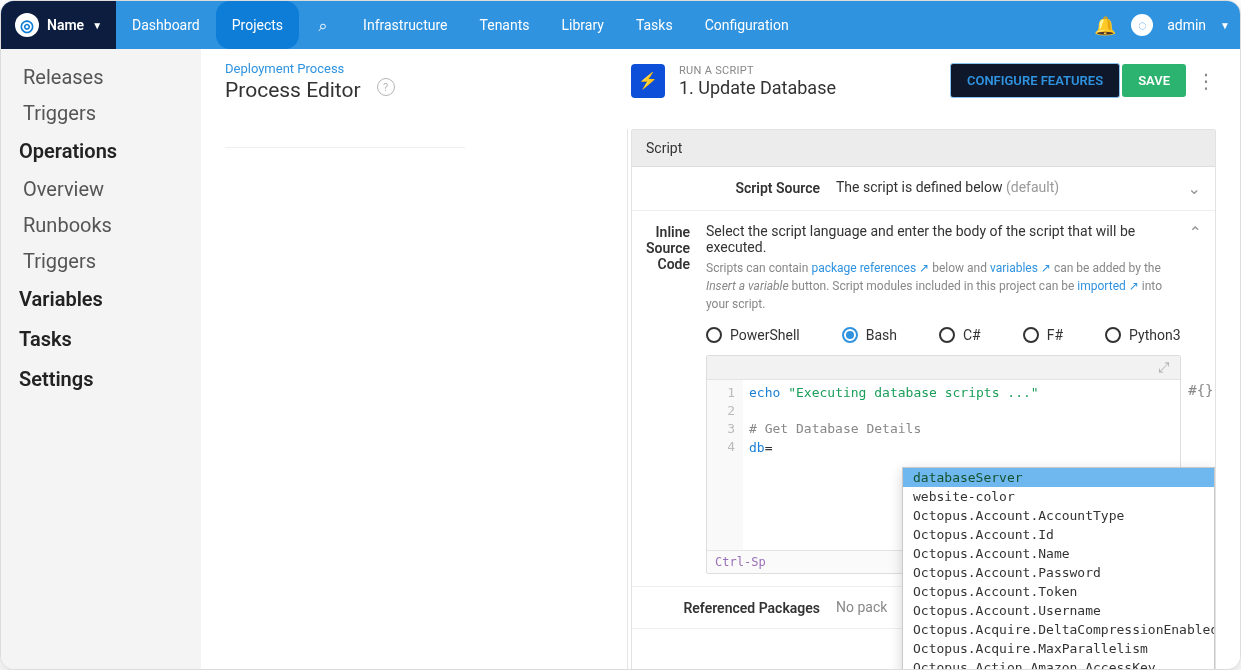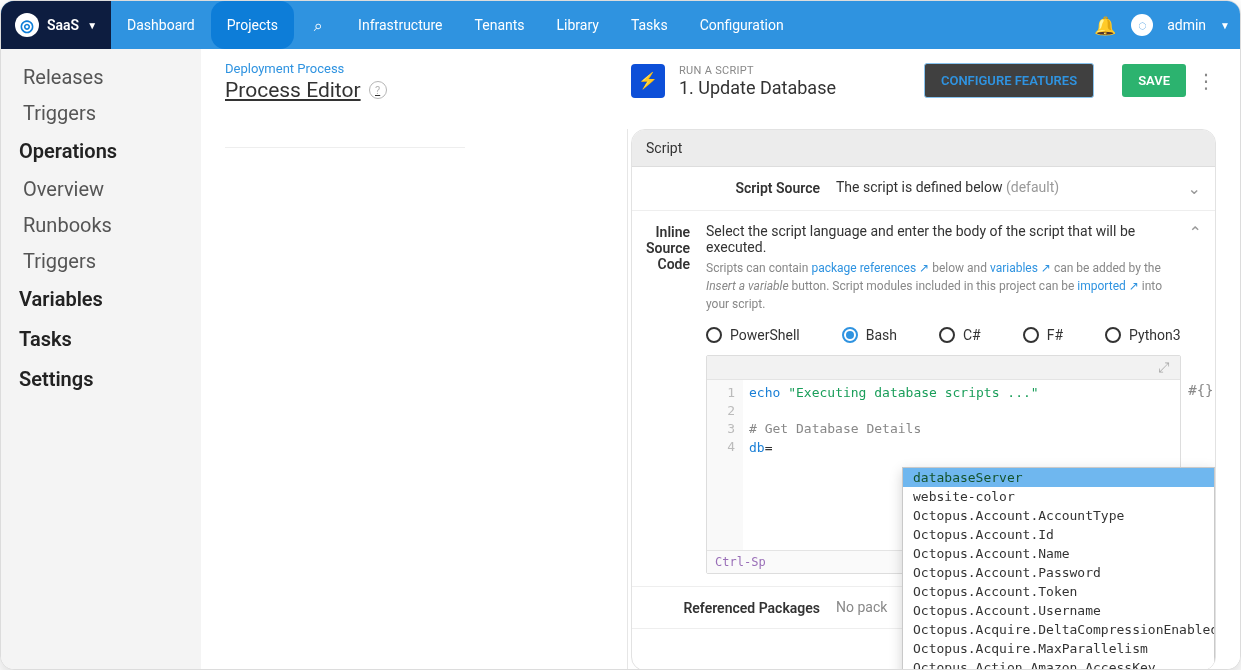--- a/index.html
+++ b/index.html
@@ -21,34 +21,34 @@
   .right .avatar { width:22px;height:22px;border-radius:50%;background:#fff;color:#0d7dd8;display:flex;align-items:center;justify-content:center;font-size:14px;}
 
   
   .body { display:flex; height: calc(670px - 48px); }
   .sidebar { width: 200px; background:#f4f4f4; padding: 10px 0; font-size:20px; color:#333; }
   .sidebar .grp-head { padding:8px 18px; font-weight:600; color:#222; }
   .sidebar .grp-item { padding:6px 22px; color:#555; cursor:pointer; }
 
   .main { flex:1; position:relative; background:#fff; }
   .crumb { color:#2f93e0; font-size:13px; padding:12px 24px 0 24px; }
-  .page-title { display:flex; align-items:center; gap:8px; padding:2px 24px 14px 24px; font-size:21px; color:#333;text-decoration:underline; }
+  .page-title { display:flex; align-items:flex-start; gap:16px; padding:2px 24px 14px 24px; font-size:21px; color:#333; }
   .page-title .q { width:18px;height:18px;border:1.5px solid #b6b6b6;border-radius:50%;display:inline-flex;align-items:center;justify-content:center;font-size:11px;color:#b6b6b6;}
 
   .step-header { position:absolute; top:14px; left:430px; right:24px; display:flex; align-items:center; }
   .step-icon { width:34px;height:34px;border-radius:4px;background:#0d4fd8;color:#fff;display:flex;align-items:center;justify-content:center;font-weight:700; margin-right:14px;}
   .step-txt .sup { font-size:11px; color:#888; letter-spacing:.3px;}
   .step-txt .name { font-size:18px; color:#333; }
   .step-header .spacer { flex:1; }
   .btn { padding:9px 16px; font-size:13px; font-weight:600; border-radius:3px; cursor:pointer; }
-  .btn.cfg { border:1px solid #87c3ef; color:#2f93e0; background:#404040; margin-right:28px;}
+  .btn.cfg { border:1px solid #87c3ef; color:#2f93e0; background:#0f172a; margin-right:2px;}
   .btn.save { background:#2cb36f; color:#fff; margin-right:10px;}
   .kebab { width:20px; text-align:center; color:#888; font-size:20px; cursor:pointer;}
 
-  .content { position:absolute; top:80px; left:430px; right:24px; bottom:0; overflow:hidden; border:1px solid #e2e2e2; border-radius:14px; }
+  .content { position:absolute; top:80px; left:430px; right:24px; bottom:0; overflow:hidden; border:1px solid #e2e2e2; border-radius:2px; }
   .vbar { position:absolute; top:80px; left:426px; width:1px; bottom:0; background:#e6e6e6;}
   .hbar { position:absolute; top:98px; left:24px; width:240px; height:1px; background:#eee;}
 
   .section-head { background:#ececec; padding:10px 14px; font-size:14px; color:#333; border-bottom:1px solid #ddd;}
   .row { display:flex; align-items:flex-start; border-bottom:1px solid #eee; padding:12px 14px; font-size:14px;}
   .row .lab { width:190px; text-align:right; font-weight:600; color:#333; padding-right:16px; padding-top:1px;}
   .row .val { flex:1; color:#333; }
   .row .chev { color:#999; padding-left:8px; font-size:16px; cursor:pointer;}
   .val .grey { color:#999; }
   .help { font-size:12px; color:#888; margin-top:4px; line-height:1.5;}
@@ -78,21 +78,21 @@
   .ac-item.sel { background:#6fb7ef; color:#14532d;}
 
   .row.refpkg .val { color:#888;}
 </style>
 </head>
 <body>
 
 <div class="topbar">
   <div class="brand">
     <span class="logo">◎</span>
-    <span>SaaS</span>
+    <span>Name</span>
     <span class="chev">▼</span>
   </div>
   <div class="nav" id="nav">
       <div class="nav-item">Dashboard</div>
       <div class="nav-item active">Projects</div>
       <div class="nav-item search-ico">⌕</div>
       <div class="nav-item">Infrastructure</div>
       <div class="nav-item">Tenants</div>
       <div class="nav-item">Library</div>
       <div class="nav-item">Tasks</div>

